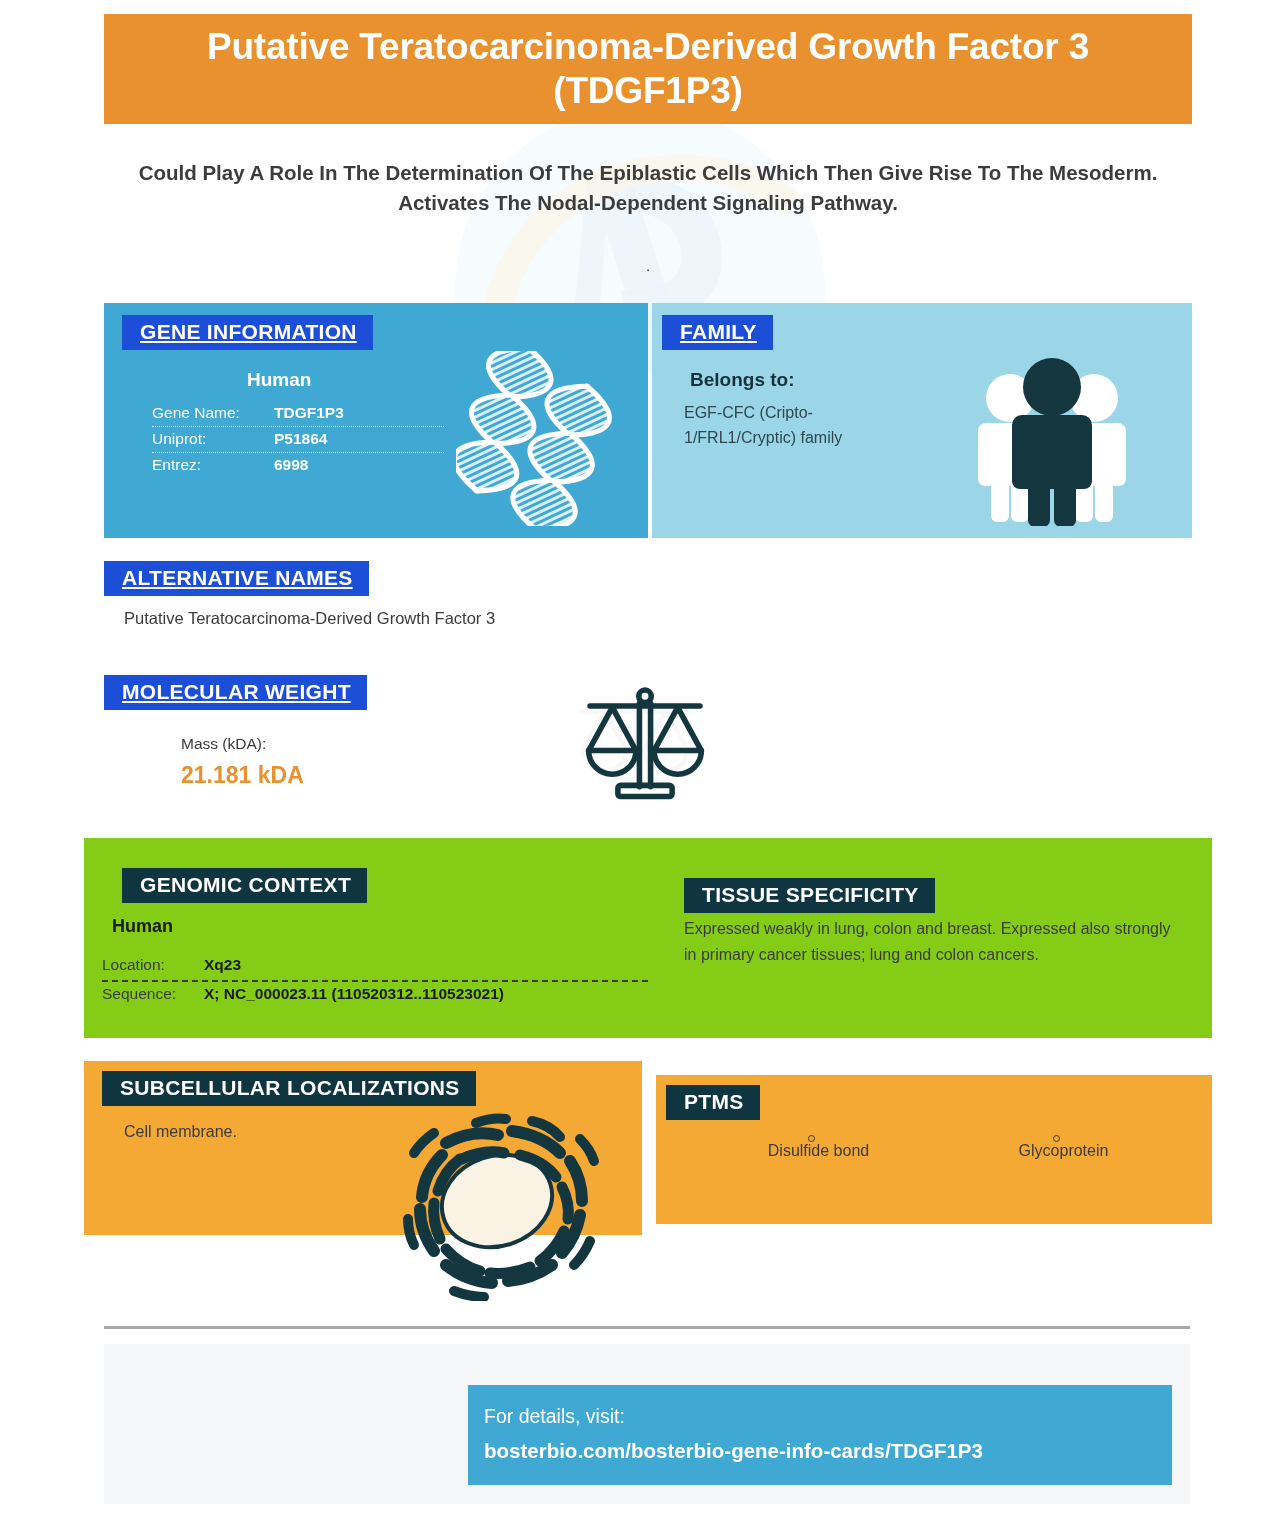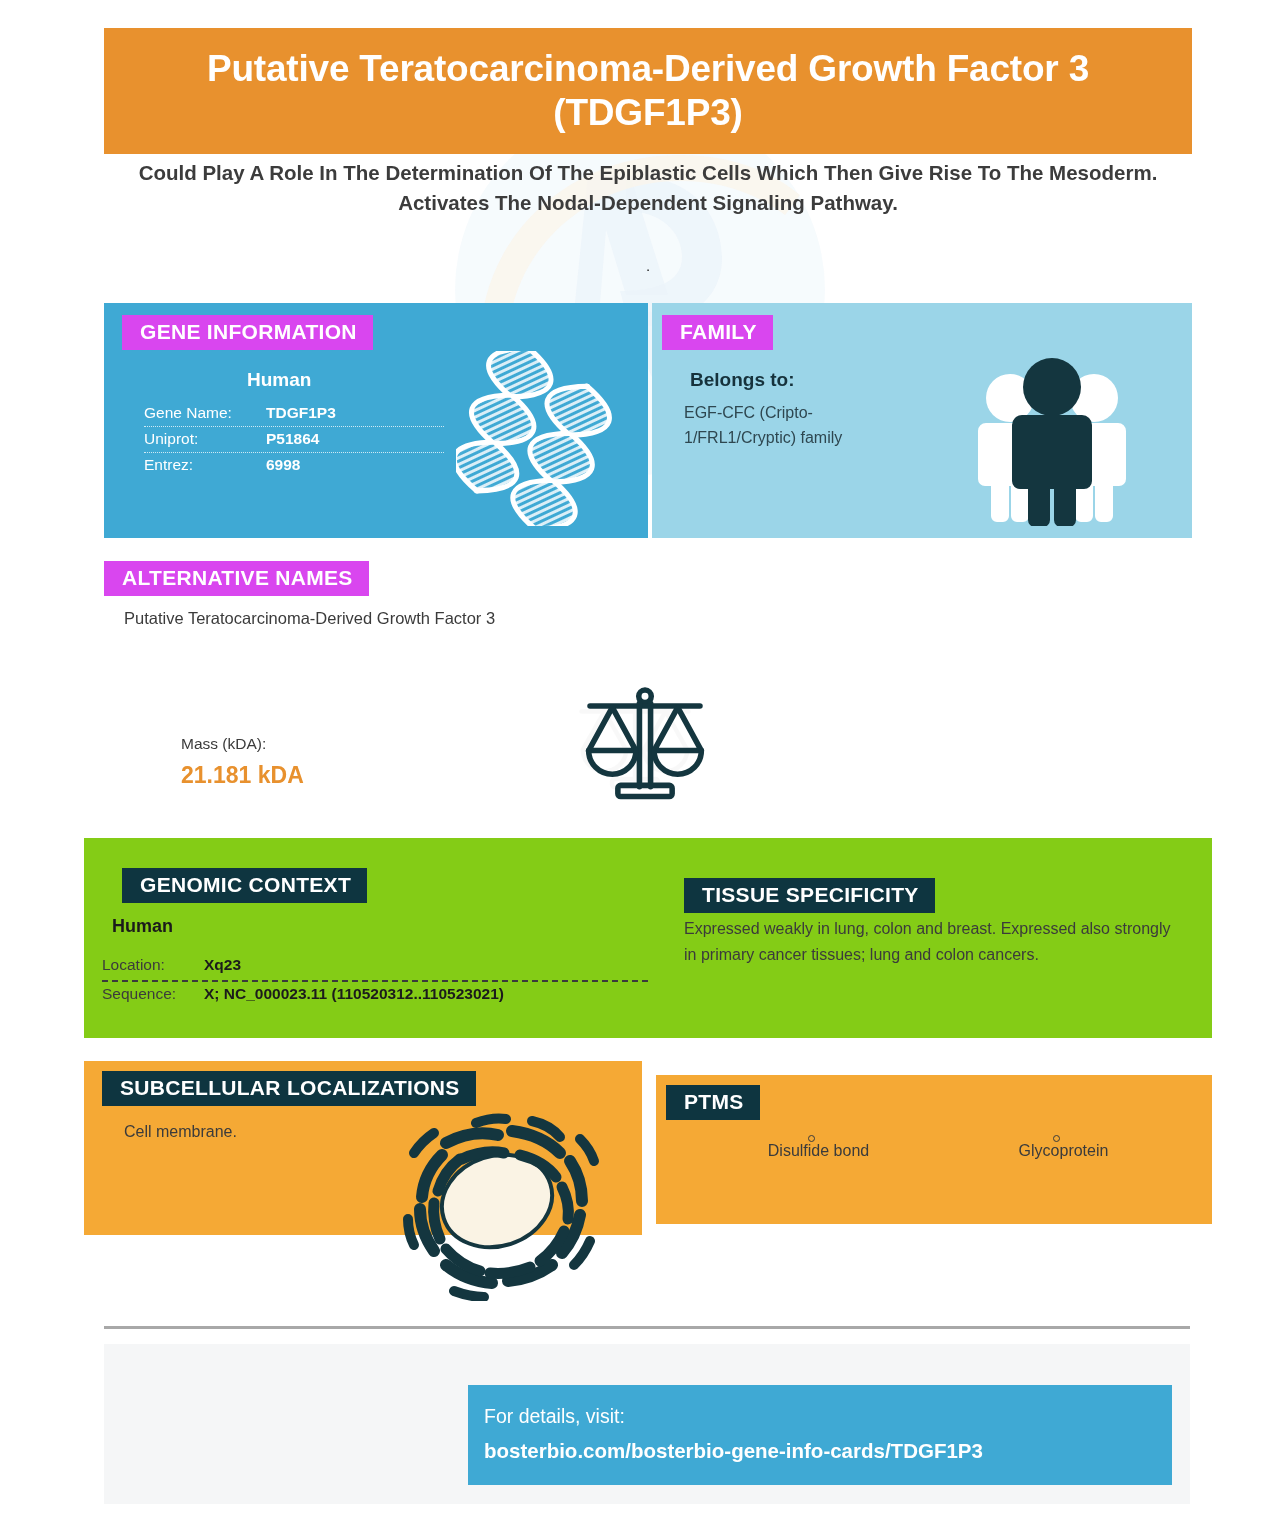--- a/index.html
+++ b/index.html
@@ -22,22 +22,22 @@
     position: absolute;
     left: 330px; top: 95px;
     width: 620px; height: 420px;
     opacity: 0.55;
     pointer-events: none;
   }
 
   
   .title-bar {
     position: absolute;
-    left: 104px; top: 28px;
-    width: 1088px; height: 126px;
+    left: 104px; top: 14px;
+    width: 1088px; height: 110px;
     background: #E8912E;
     display: flex; align-items: center; justify-content: center;
   }
   .title-text {
     color: #ffffff;
     font-size: 37px;
     font-weight: bold;
     line-height: 1.18;
     text-align: center;
     letter-spacing: -0.2px;
@@ -66,21 +66,21 @@
   
   .tag {
     display: inline-block;
     color: #ffffff;
     font-size: 21px;
     font-weight: bold;
     letter-spacing: 0.3px;
     padding: 5px 16px 6px 18px;
     white-space: nowrap;
   }
-  .tag.orange { background: #d946ef; }
+  .tag.orange { background: #1d4ed8; text-decoration: underline; }
   .tag.dark   { background: #0E3540; }
 
   
   .gene-panel {
     position: absolute;
     left: 104px; top: 303px;
     width: 544px; height: 235px;
     background: #3FA9D4;
   }
   .gene-panel .tag-wrap { position: absolute; left: 18px; top: 12px; }
@@ -88,20 +88,21 @@
     position: absolute; left: 143px; top: 66px;
     color: #ffffff; font-size: 19px; font-weight: bold;
   }
   .gene-rows {
     position: absolute; left: 40px; top: 98px; width: 300px;
   }
   .gene-row {
     display: flex; align-items: flex-start;
     padding: 3px 0 4px 0;
     border-bottom: 1px dotted rgba(255,255,255,0.75);
+    margin-left: 8px;
   }
   .gene-row:last-child { border-bottom: none; }
   .gene-row .k {
     width: 122px; color: #ffffff; font-size: 15.5px;
   }
   .gene-row .v {
     color: #ffffff; font-size: 15.5px; font-weight: bold;
   }
   .dna-icon { position: absolute; left: 352px; top: 48px; }
 
@@ -324,20 +325,23 @@
         <path d="M60 64 h60 a10 10 0 0 1 10 10 v56 a8 8 0 0 1 -8 8 h-8 v31 a7 7 0 0 1 -7 7 h-8 a7 7 0 0 1 -7 -7 v-31 h-4 v31 a7 7 0 0 1 -7 7 h-8 a7 7 0 0 1 -7 -7 v-31 h-8 a8 8 0 0 1 -8 -8 v-56 a10 10 0 0 1 10 -10 z"></path>
       </g>
     </svg>
   </div>
 
   <div class="altnames-tag">
     <span class="tag orange">ALTERNATIVE NAMES</span>
   </div>
   <div class="altnames-value">Putative Teratocarcinoma-Derived Growth Factor 3</div>
 
+  <div class="mw-tag">
+    <span class="tag orange">MOLECULAR WEIGHT</span>
+  </div>
   <div class="mw-label">Mass (kDA):</div>
   <div class="mw-value">21.181 kDA</div>
 
   <svg class="scale-ghost" width="140" height="140" viewBox="0 0 220 200">
     <g fill="none" stroke="#EDEDED" stroke-width="7" stroke-linecap="round" stroke-linejoin="round">
       <line x1="26" y1="52" x2="194" y2="52"></line>
       <line x1="110" y1="40" x2="110" y2="160"></line>
       <path d="M62 52 L28 112 h68 Z"></path>
       <path d="M28 112 a34 34 0 0 0 68 0"></path>
       <path d="M158 52 L124 112 h68 Z"></path>

